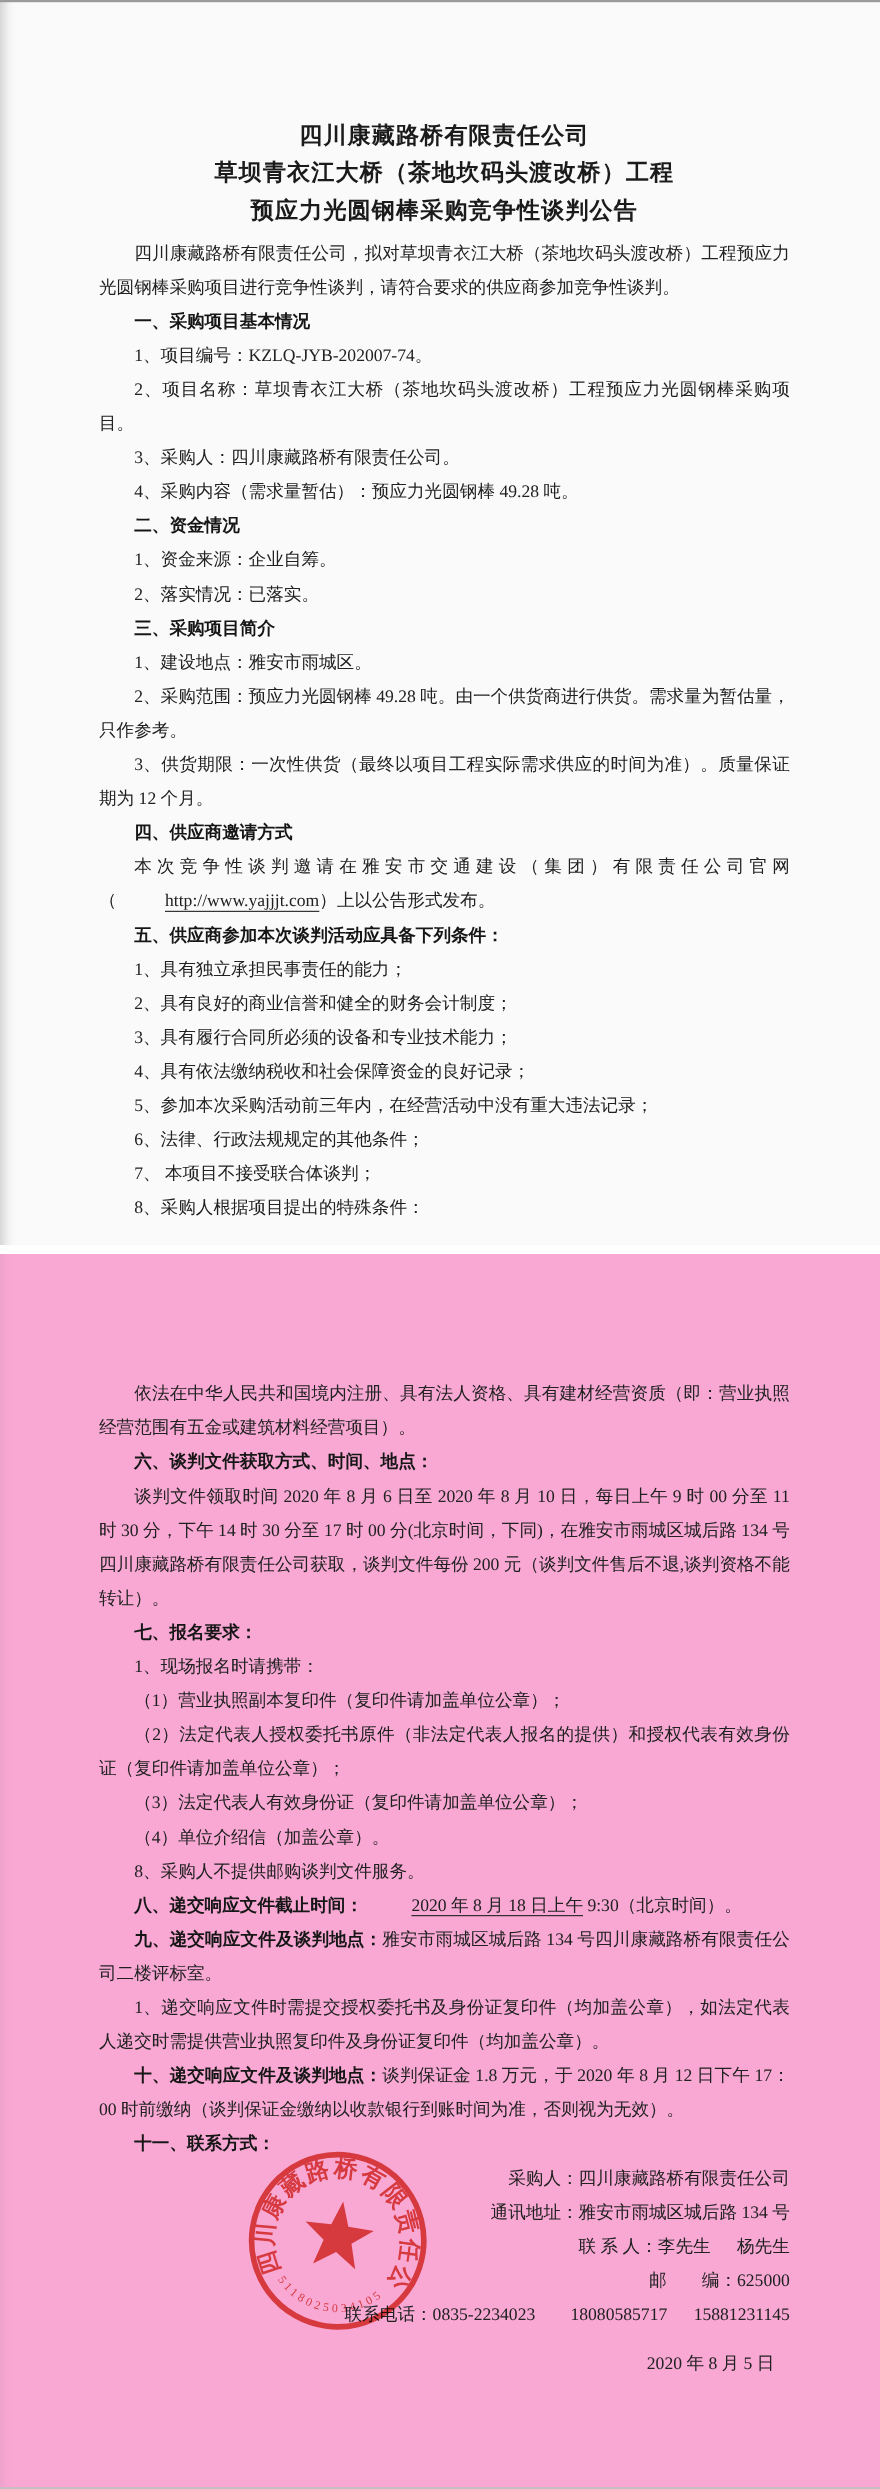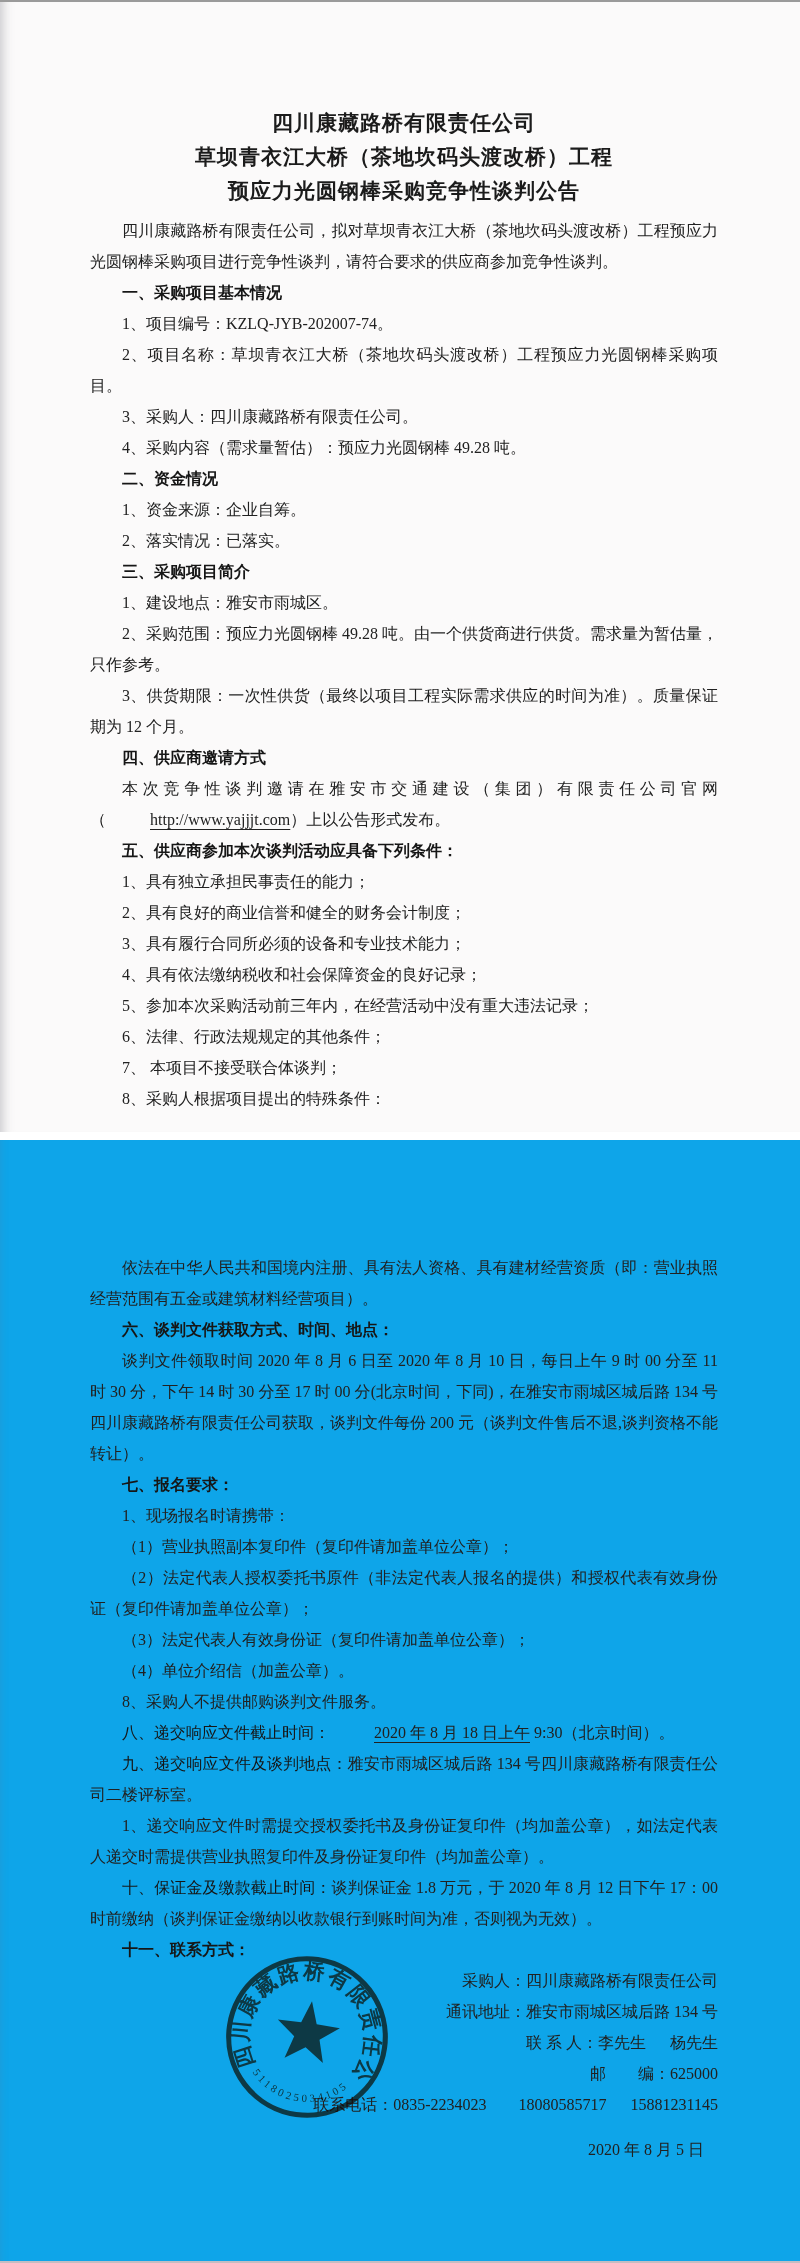--- a/index.html
+++ b/index.html
@@ -15,21 +15,21 @@
     overflow: hidden;
   }
   .page-1 {
     height: 1132px;
     background: #fbfafa;
     border-top: 2px solid #9a9a9a;
     box-shadow: inset 14px 0 12px -12px rgba(90,90,100,.35);
   }
   .page-2 {
     height: 1123px;
-    background: #0ea5e9;
+    background: #f9a8d4;
     margin-top: 8px;
     border-bottom: 2px solid #c5bdc3;
     box-shadow: inset 10px 0 10px -10px rgba(120,100,120,.18);
   }
   .content {
     padding: 104px 82px 0 90px;
     font-size: 16px;
     line-height: 31px;
   }
   .page-2 .content { padding-top: 112px; }
@@ -52,21 +52,21 @@
   .blk-contact {
     text-indent: 2em;
     white-space: pre-wrap;
     text-align: right;
   }
   .blk-date {
     text-align: right;
     padding-right: 14px;
     margin-top: 14px;
   }
-  .b { font-weight: normal; color: #161616; }
+  .b { font-weight: bold; color: #161616; }
   .u { text-decoration: underline; text-underline-offset: 4px; margin-left: 44px; }
   .seal {
     position: absolute;
     left: 204px;
     top: 794px;
     width: 206px;
     height: 206px;
     opacity: 0.85;
     mix-blend-mode: multiply;
     pointer-events: none;
@@ -116,21 +116,21 @@
       <p class="blk blk-heading">七、报名要求：</p>
       <p class="blk blk-item">1、现场报名时请携带：</p>
       <p class="blk blk-item">（1）营业执照副本复印件（复印件请加盖单位公章）；</p>
       <p class="blk blk-item">（2）法定代表人授权委托书原件（非法定代表人报名的提供）和授权代表有效身份证（复印件请加盖单位公章）；</p>
       <p class="blk blk-item">（3）法定代表人有效身份证（复印件请加盖单位公章）；</p>
       <p class="blk blk-item">（4）单位介绍信（加盖公章）。</p>
       <p class="blk blk-item">8、采购人不提供邮购谈判文件服务。</p>
       <p class="blk blk-para"><span class="b">八、递交响应文件截止时间：</span><span class="u">2020 年 8 月 18 日上午</span><span> 9:30（北京时间）。</span></p>
       <p class="blk blk-para"><span class="b">九、递交响应文件及谈判地点：</span><span>雅安市雨城区城后路 134 号四川康藏路桥有限责任公司二楼评标室。</span></p>
       <p class="blk blk-item">1、递交响应文件时需提交授权委托书及身份证复印件（均加盖公章），如法定代表人递交时需提供营业执照复印件及身份证复印件（均加盖公章）。</p>
-      <p class="blk blk-para"><span class="b">十、保证金及缴款截止时间：</span><span>谈判保证金 1.8 万元，于 2020 年 8 月 12 日下午 17：00 时前缴纳（谈判保证金缴纳以收款银行到账时间为准，否则视为无效）。</span></p>
+      <p class="blk blk-para"><span class="b">十、递交响应文件及谈判地点：</span><span>谈判保证金 1.8 万元，于 2020 年 8 月 12 日下午 17：00 时前缴纳（谈判保证金缴纳以收款银行到账时间为准，否则视为无效）。</span></p>
       <p class="blk blk-heading">十一、联系方式：</p>
       <p class="blk blk-contact">采购人：四川康藏路桥有限责任公司</p>
       <p class="blk blk-contact">通讯地址：雅安市雨城区城后路 134 号</p>
       <p class="blk blk-contact">联 系 人：李先生      杨先生</p>
       <p class="blk blk-contact">邮　　编：625000</p>
       <p class="blk blk-contact">联系电话：0835-2234023        18080585717      15881231145</p>
       <p class="blk blk-date">2020 年 8 月 5 日</p>
     </div>
 
   <svg class="seal" viewBox="0 0 200 200" aria-hidden="true">

